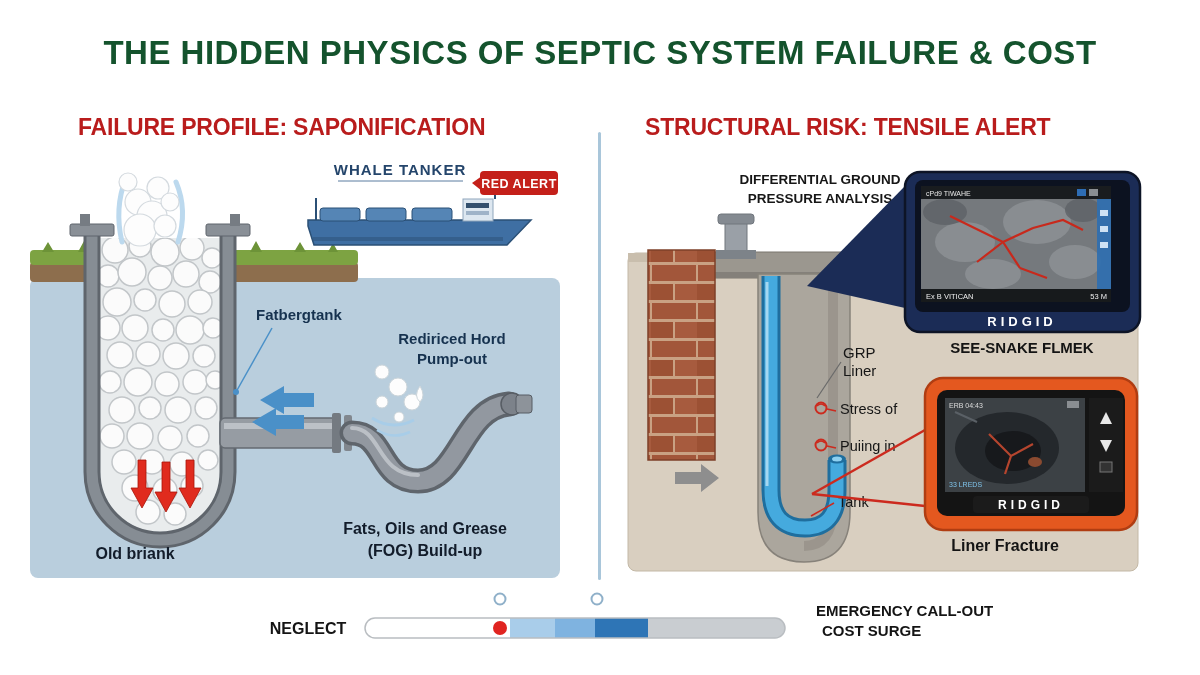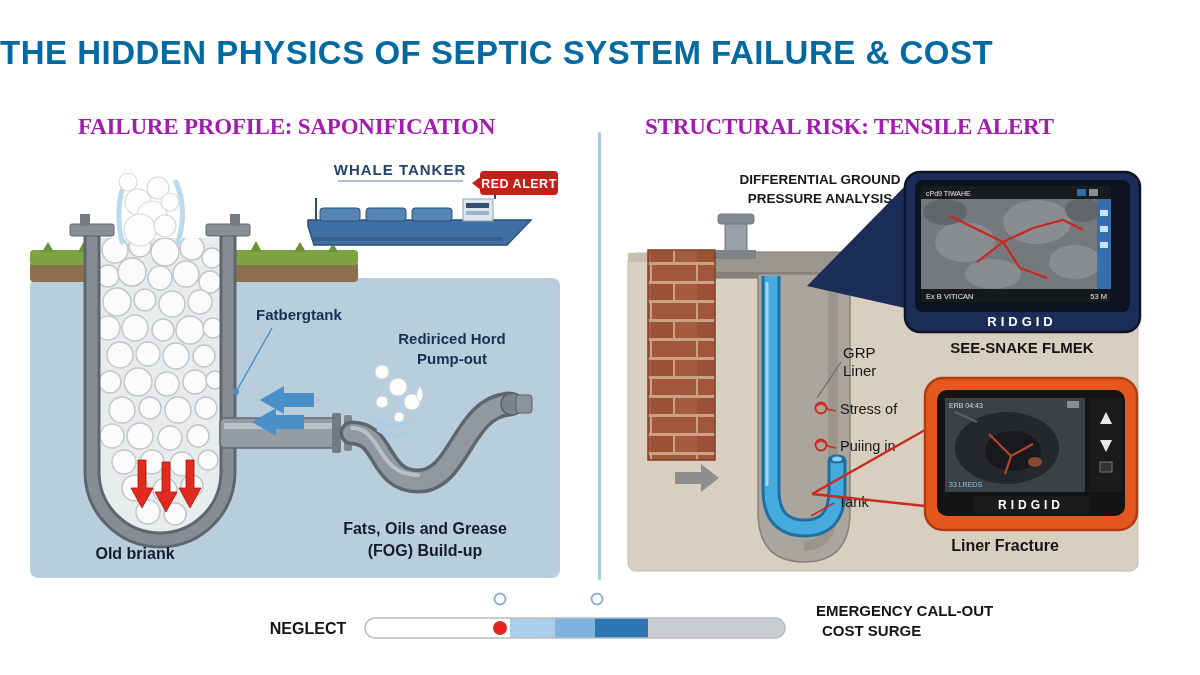--- a/index.html
+++ b/index.html
@@ -1,21 +1,21 @@
 <!DOCTYPE html>
 <html><head>
 <meta charset="utf-8">
 <style>
   html,body{margin:0;padding:0;background:#ffffff;}
   .canvas{position:relative;width:1200px;height:675px;background:#ffffff;overflow:hidden;
           font-family:"Liberation Sans",sans-serif;}
   .abs{position:absolute;}
-  .title{top:34px;left:0;width:1200px;font-size:33px;font-weight:800;
-         color:#0369a1;letter-spacing:.5px;}
-  .heading{top:114px;font-size:23px;font-weight:800;color:#a21caf;letter-spacing:-.2px;font-family:Liberation Serif, serif;}
+  .title{top:34px;left:0;width:1200px;text-align:center;font-size:33px;font-weight:800;
+         color:#14532d;letter-spacing:.5px;}
+  .heading{top:114px;font-size:23px;font-weight:800;color:#b91c1c;letter-spacing:-.2px;}
   .divider{left:598px;top:132px;width:3px;height:448px;background:#a9c6da;border-radius:2px;}
   svg text{font-family:"Liberation Sans",sans-serif;}
 </style>
 </head>
 <body>
 
 <div class="canvas">
 
   <div class="abs title">THE HIDDEN PHYSICS OF SEPTIC SYSTEM FAILURE &amp; COST</div>
   <div class="abs heading" style="left:78px">FAILURE PROFILE: SAPONIFICATION</div>

